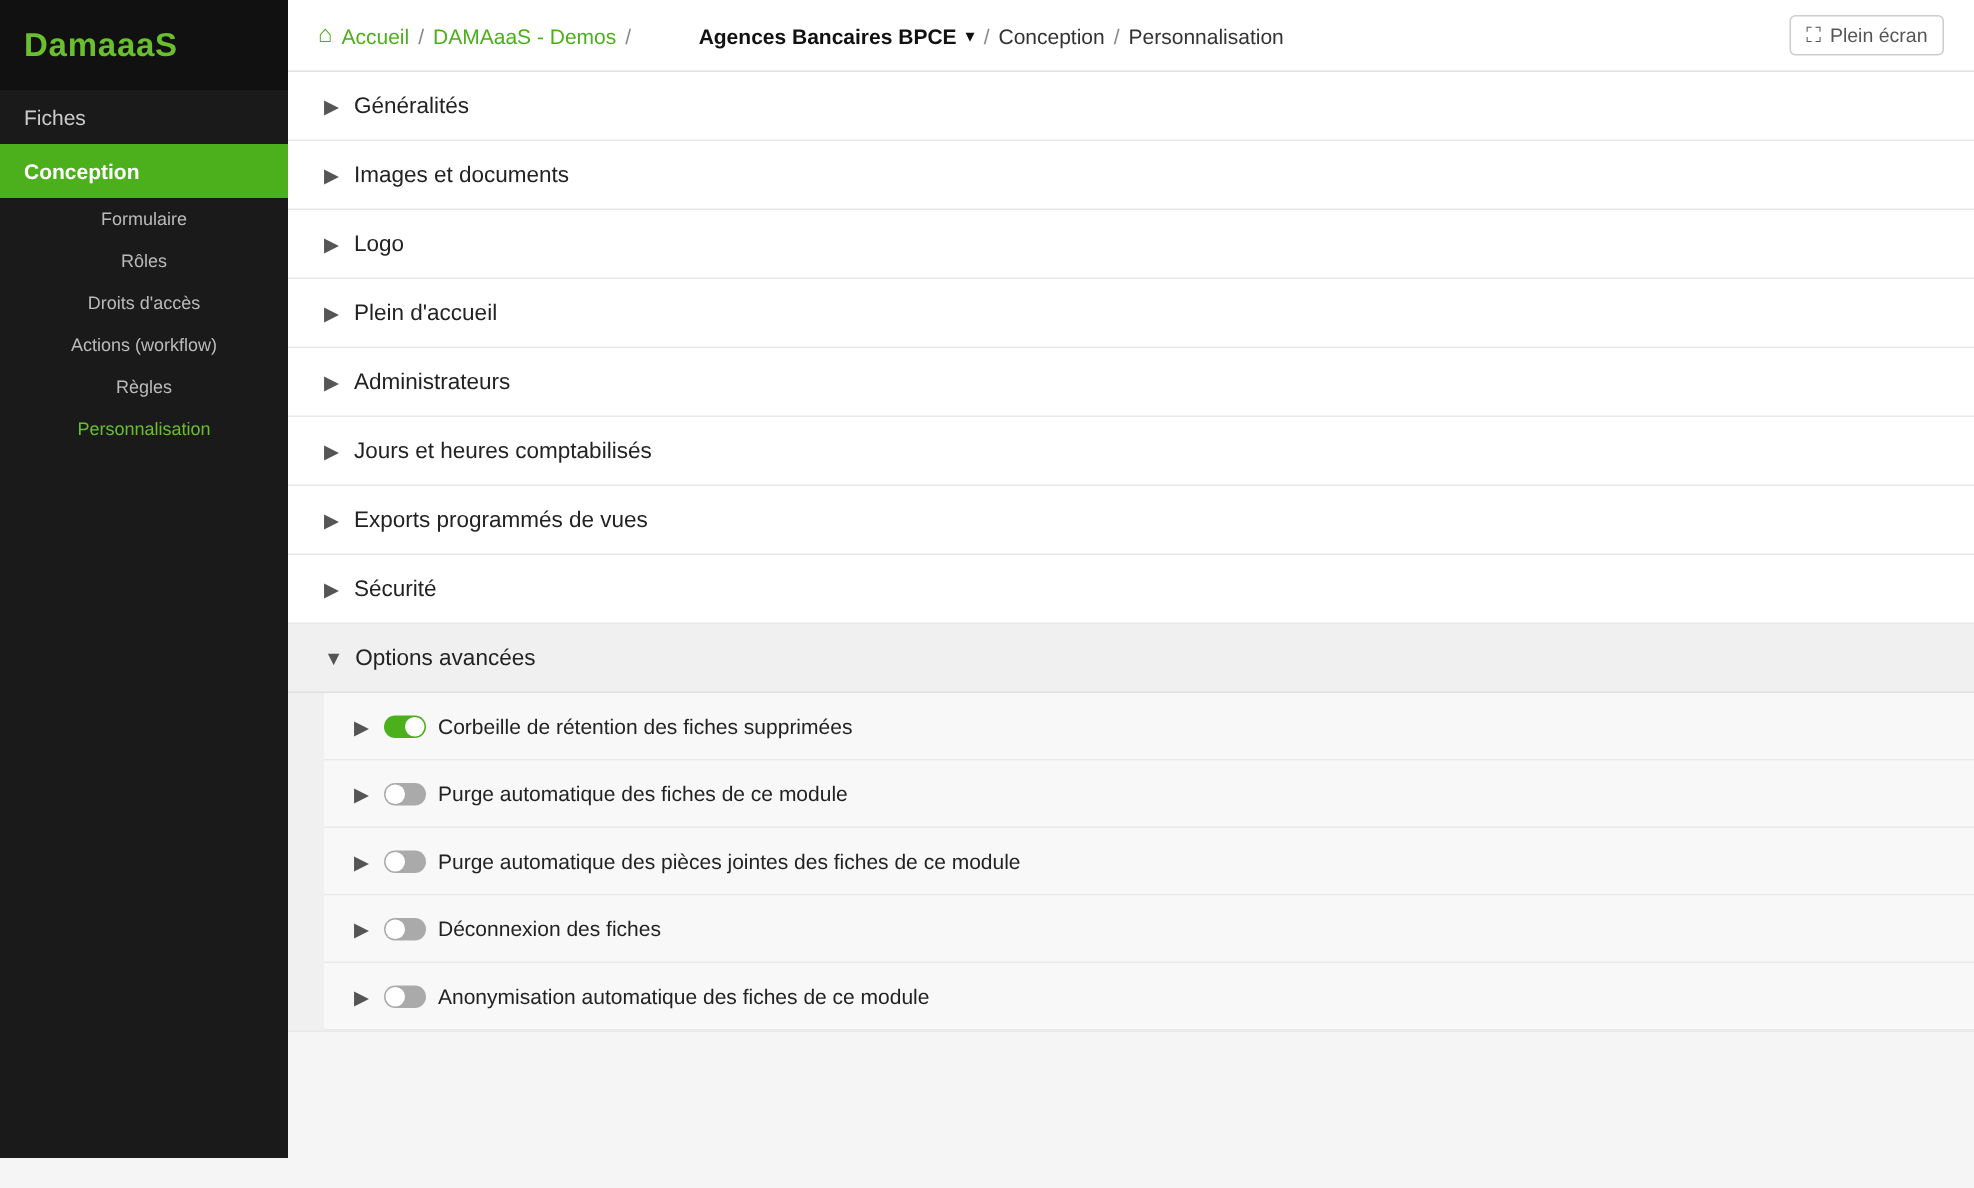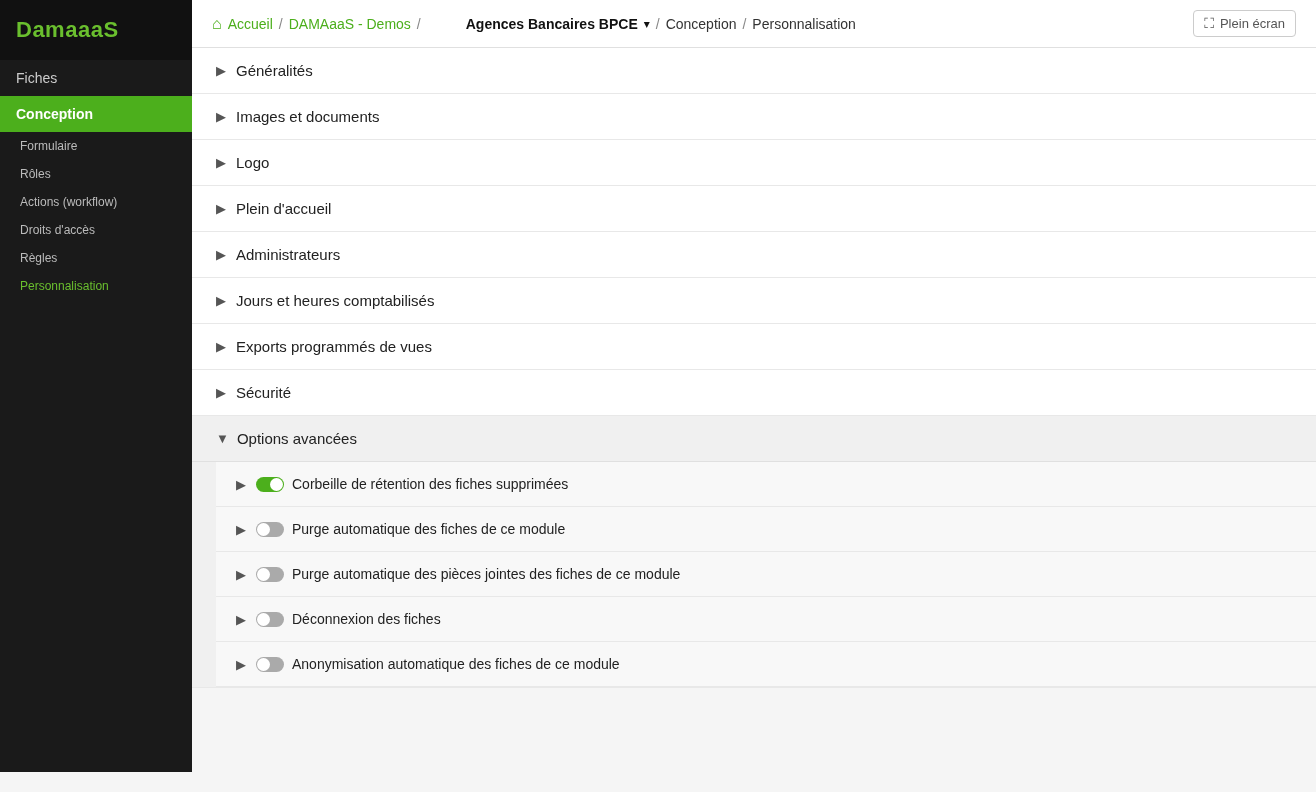--- a/index.html
+++ b/index.html
@@ -63,20 +63,21 @@
       border-radius: 10px;
       padding: 1px 7px;
       font-size: 11px;
     }
 
     .sidebar-sub-item {
       padding: 7px 20px;
       cursor: pointer;
       font-size: 12px;
       color: #bbb;
+      text-align: center;
     }
 
     .sidebar-sub-item.active-sub {
       color: #6abf2e;
     }
 
     
     #main {
       flex: 1;
       display: flex;
@@ -297,24 +298,24 @@
       <span>Conception</span>
     </div>
 
     <div class="sidebar-sub-item">
       <span>Formulaire</span>
     </div>
     <div class="sidebar-sub-item">
       <span>Rôles</span>
     </div>
     <div class="sidebar-sub-item">
+      <span>Droits d'accès</span>
+    </div>
+    <div class="sidebar-sub-item">
       <span>Actions (workflow)</span>
-    </div>
-    <div class="sidebar-sub-item">
-      <span>Droits d'accès</span>
     </div>
     <div class="sidebar-sub-item">
       <span>Règles</span>
     </div>
     <div class="sidebar-sub-item active-sub">
       <span>Personnalisation</span>
     </div>
   </div>
 </nav>
 

